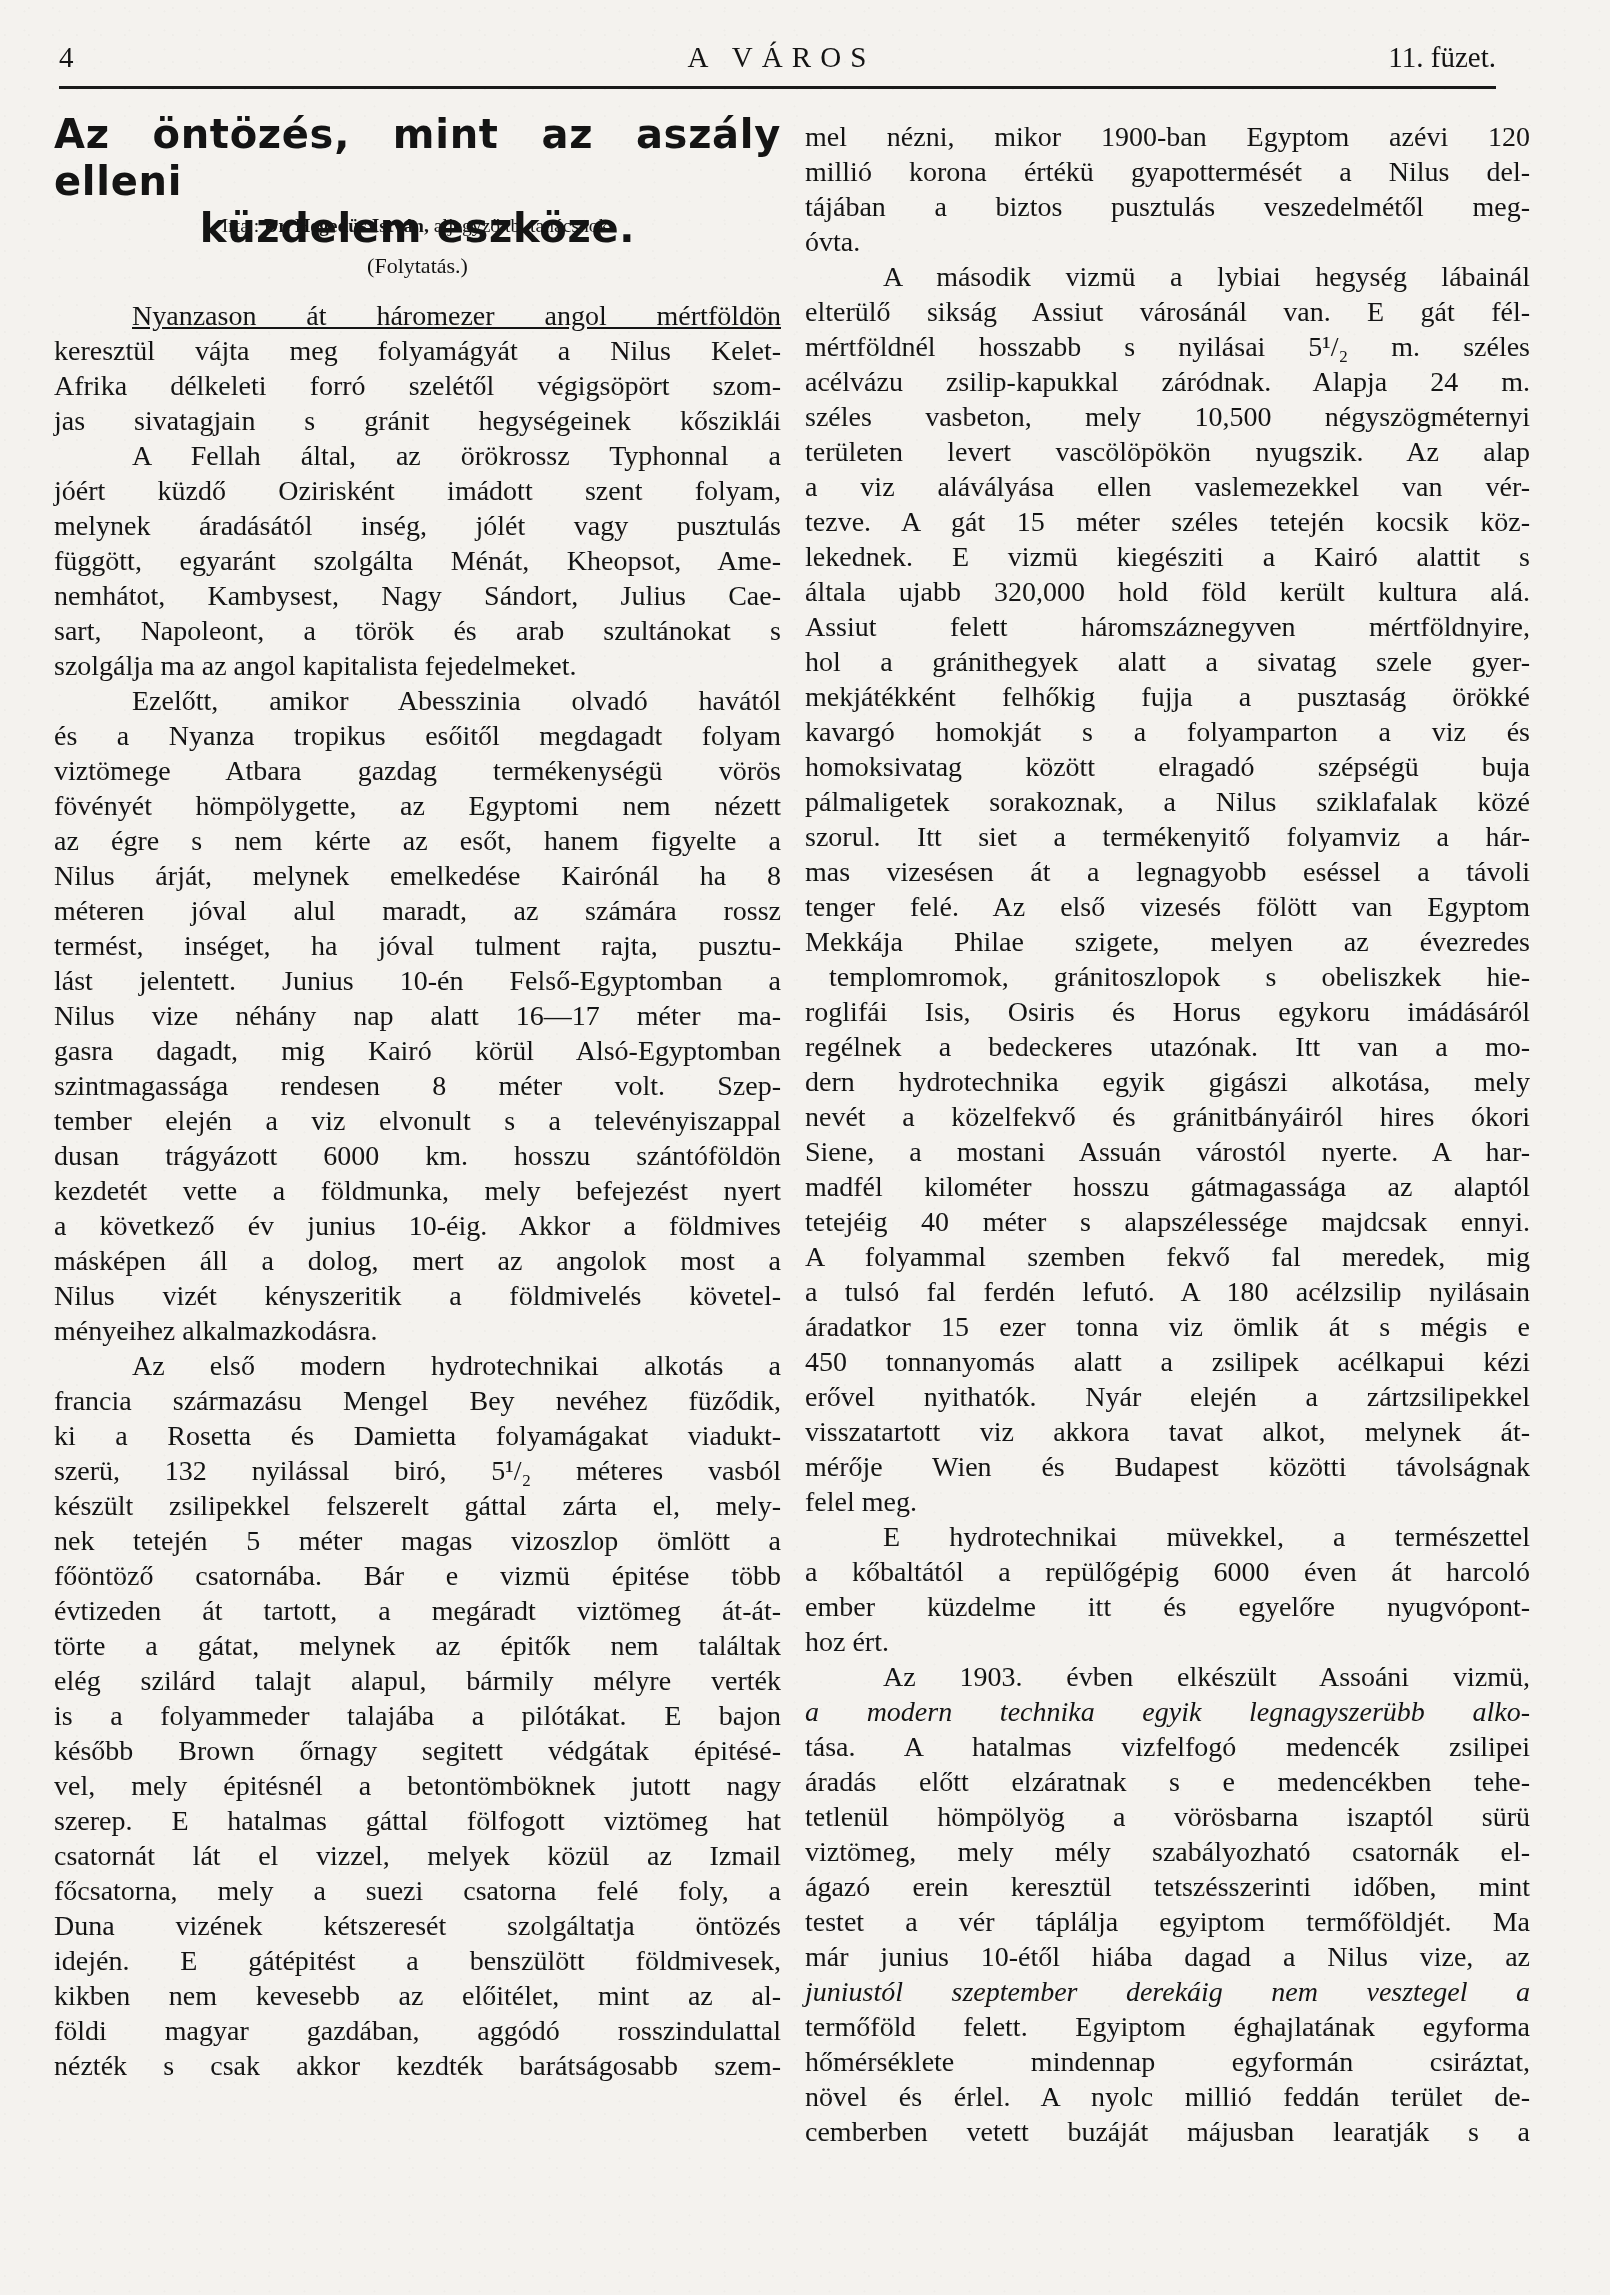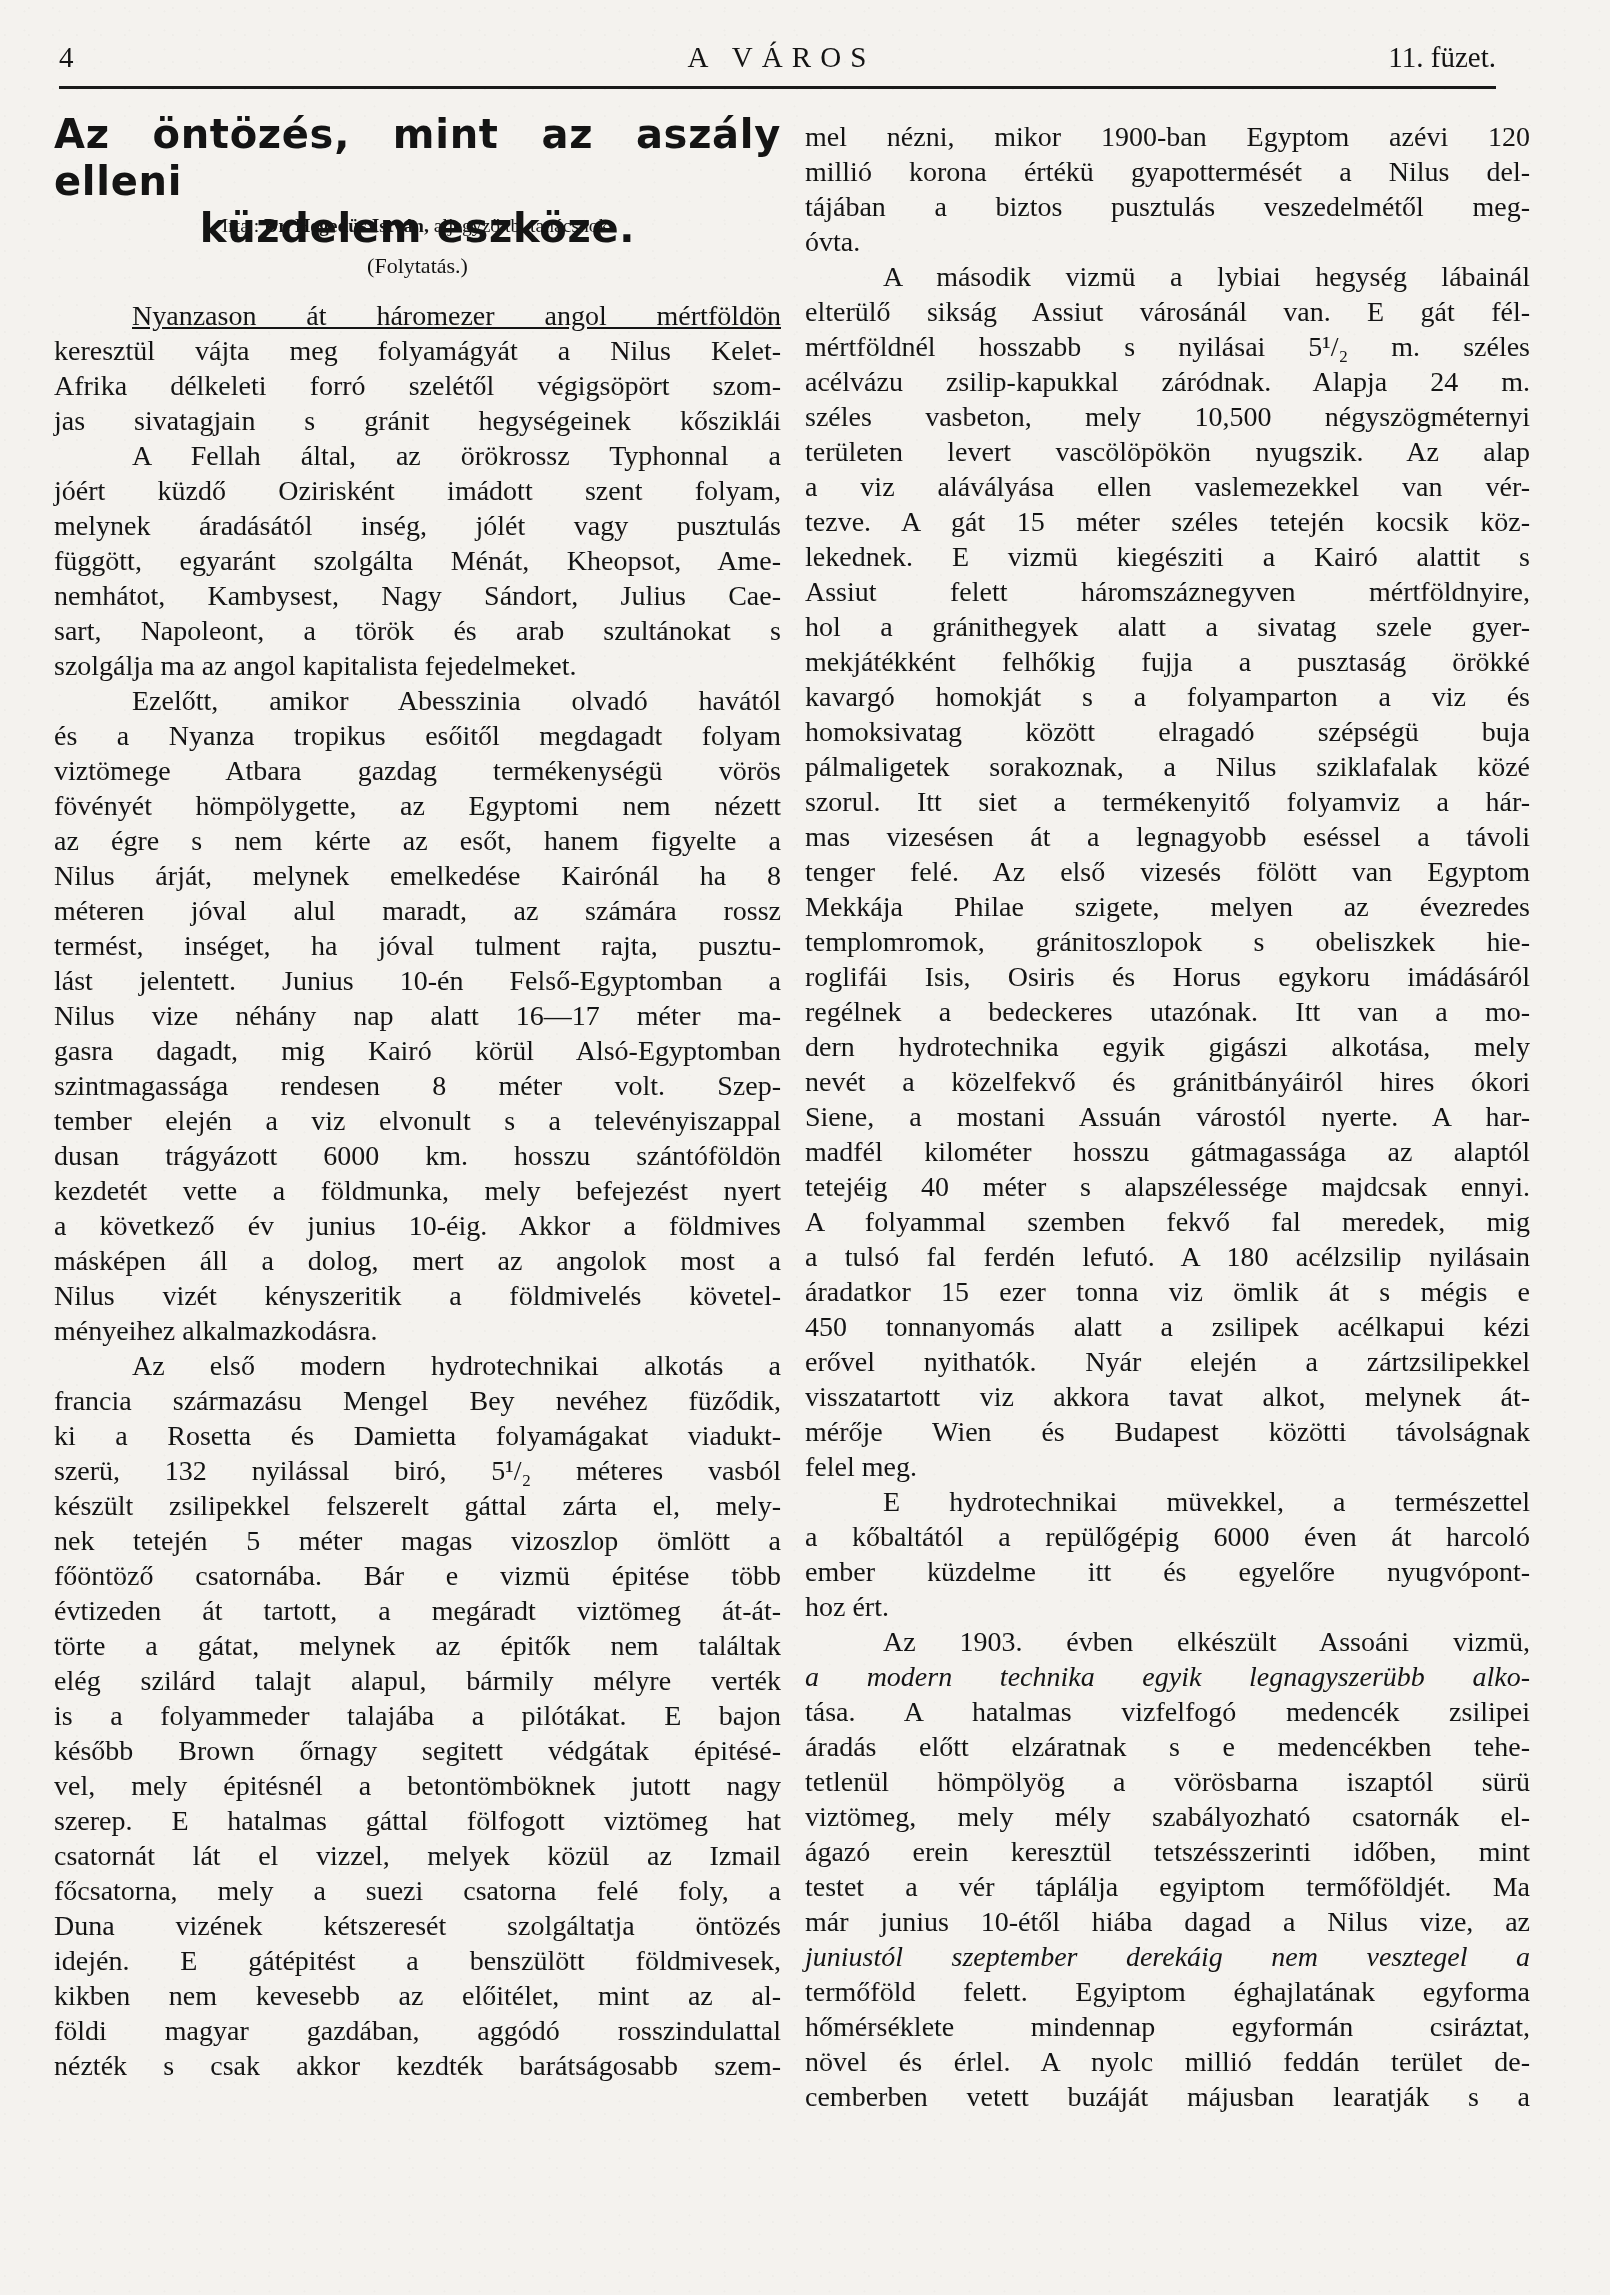--- a/index.html
+++ b/index.html
@@ -115,31 +115,32 @@
     <span class="line last wrap" style="white-space: nowrap;"><span style="white-space: nowrap;">óvta.</span></span>
     <span class="line indent wrap" style="white-space: nowrap;"><span style="white-space: nowrap; word-spacing: 0px;">A második vizmü a lybiai hegység lábainál</span></span>
     <span class="line wrap" style="white-space: nowrap;"><span style="white-space: nowrap; word-spacing: 0px;">elterülő sikság Assiut városánál van. E gát fél-</span></span>
     <span class="line wrap" style="white-space: nowrap;"><span style="white-space: nowrap; word-spacing: 0px;">mértföldnél hosszabb s nyilásai 5¹/₂ m. széles</span></span>
     <span class="line wrap" style="white-space: nowrap;"><span style="white-space: nowrap; word-spacing: 0px;">acélvázu zsilip-kapukkal záródnak. Alapja 24 m.</span></span>
     <span class="line wrap" style="white-space: nowrap;"><span style="white-space: nowrap; word-spacing: 0px;">széles vasbeton, mely 10,500 négyszögméternyi</span></span>
     <span class="line wrap" style="white-space: nowrap;"><span style="white-space: nowrap; word-spacing: 0px;">területen levert vascölöpökön nyugszik. Az alap</span></span>
     <span class="line wrap" style="white-space: nowrap;"><span style="white-space: nowrap; word-spacing: 0px;">a viz alávályása ellen vaslemezekkel van vér-</span></span>
     <span class="line wrap" style="white-space: nowrap;"><span style="white-space: nowrap; word-spacing: 0px;">tezve. A gát 15 méter széles tetején kocsik köz-</span></span>
     <span class="line wrap" style="white-space: nowrap;"><span style="white-space: nowrap; word-spacing: 0px;">lekednek. E vizmü kiegésziti a Kairó alattit s</span></span>
+    <span class="line wrap" style="white-space: nowrap;"><span style="white-space: nowrap; word-spacing: 0px;">általa ujabb 320,000 hold föld került kultura alá.</span></span>
     <span class="line wrap" style="white-space: nowrap;"><span style="white-space: nowrap; word-spacing: 0px;">Assiut felett háromszáznegyven mértföldnyire,</span></span>
     <span class="line wrap" style="white-space: nowrap;"><span style="white-space: nowrap; word-spacing: 0px;">hol a gránithegyek alatt a sivatag szele gyer-</span></span>
     <span class="line wrap" style="white-space: nowrap;"><span style="white-space: nowrap; word-spacing: 0px;">mekjátékként felhőkig fujja a pusztaság örökké</span></span>
     <span class="line wrap" style="white-space: nowrap;"><span style="white-space: nowrap; word-spacing: 0px;">kavargó homokját s a folyamparton a viz és</span></span>
     <span class="line wrap" style="white-space: nowrap;"><span style="white-space: nowrap; word-spacing: 0px;">homoksivatag között elragadó szépségü buja</span></span>
     <span class="line wrap" style="white-space: nowrap;"><span style="white-space: nowrap; word-spacing: 0px;">pálmaligetek sorakoznak, a Nilus sziklafalak közé</span></span>
     <span class="line wrap" style="white-space: nowrap;"><span style="white-space: nowrap; word-spacing: 0px;">szorul. Itt siet a termékenyitő folyamviz a hár-</span></span>
     <span class="line wrap" style="white-space: nowrap;"><span style="white-space: nowrap; word-spacing: 0px;">mas vizesésen át a legnagyobb eséssel a távoli</span></span>
     <span class="line wrap" style="white-space: nowrap;"><span style="white-space: nowrap; word-spacing: 0px;">tenger felé. Az első vizesés fölött van Egyptom</span></span>
     <span class="line wrap" style="white-space: nowrap;"><span style="white-space: nowrap; word-spacing: 0px;">Mekkája Philae szigete, melyen az évezredes</span></span>
-    <span class="line wrap" style="white-space: nowrap;"><span style="white-space: nowrap; word-spacing: 0px;">templomromok, gránitoszlopok s obeliszkek hie-</span></span>
+    <span class="line wrap" style="white-space: nowrap;"><span style="white-space: nowrap; word-spacing: 0px; margin-left: 24px;">templomromok, gránitoszlopok s obeliszkek hie-</span></span>
     <span class="line wrap" style="white-space: nowrap;"><span style="white-space: nowrap; word-spacing: 0px;">roglifái Isis, Osiris és Horus egykoru imádásáról</span></span>
     <span class="line wrap" style="white-space: nowrap;"><span style="white-space: nowrap; word-spacing: 0px;">regélnek a bedeckeres utazónak. Itt van a mo-</span></span>
     <span class="line wrap" style="white-space: nowrap;"><span style="white-space: nowrap; word-spacing: 0px;">dern hydrotechnika egyik gigászi alkotása, mely</span></span>
     <span class="line wrap" style="white-space: nowrap;"><span style="white-space: nowrap; word-spacing: 0px;">nevét a közelfekvő és gránitbányáiról hires ókori</span></span>
     <span class="line wrap" style="white-space: nowrap;"><span style="white-space: nowrap; word-spacing: 0px;">Siene, a mostani Assuán várostól nyerte. A har-</span></span>
     <span class="line wrap" style="white-space: nowrap;"><span style="white-space: nowrap; word-spacing: 0px;">madfél kilométer hosszu gátmagassága az alaptól</span></span>
     <span class="line wrap" style="white-space: nowrap;"><span style="white-space: nowrap; word-spacing: 0px;">tetejéig 40 méter s alapszélessége majdcsak ennyi.</span></span>
     <span class="line wrap" style="white-space: nowrap;"><span style="white-space: nowrap; word-spacing: 0px;">A folyammal szemben fekvő fal meredek, mig</span></span>
     <span class="line wrap" style="white-space: nowrap;"><span style="white-space: nowrap; word-spacing: 0px;">a tulsó fal ferdén lefutó. A 180 acélzsilip nyilásain</span></span>
     <span class="line wrap" style="white-space: nowrap;"><span style="white-space: nowrap; word-spacing: 0px;">áradatkor 15 ezer tonna viz ömlik át s mégis e</span></span>

